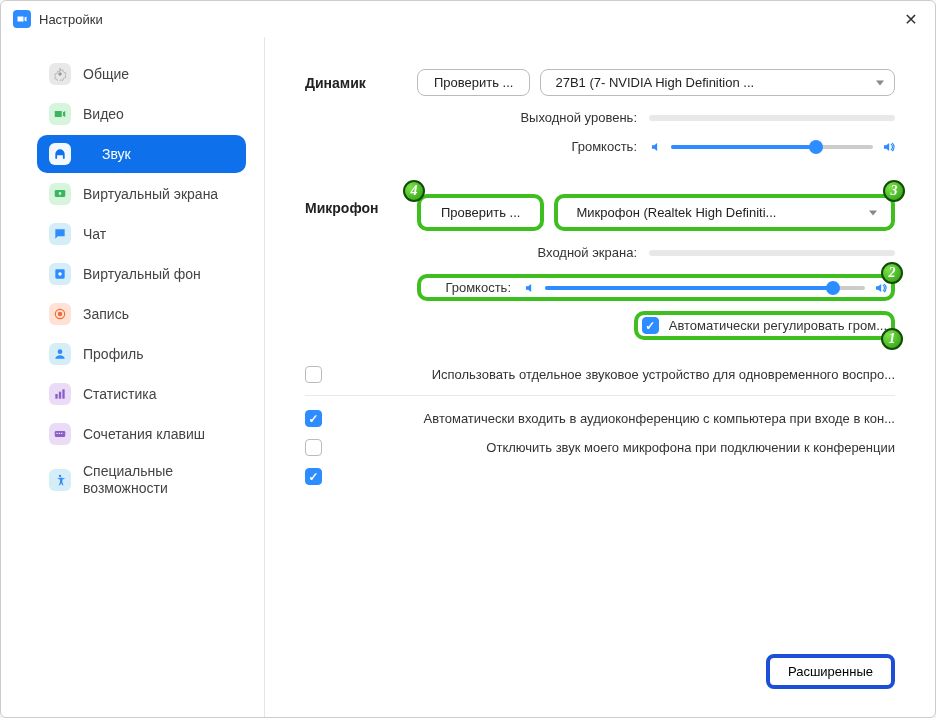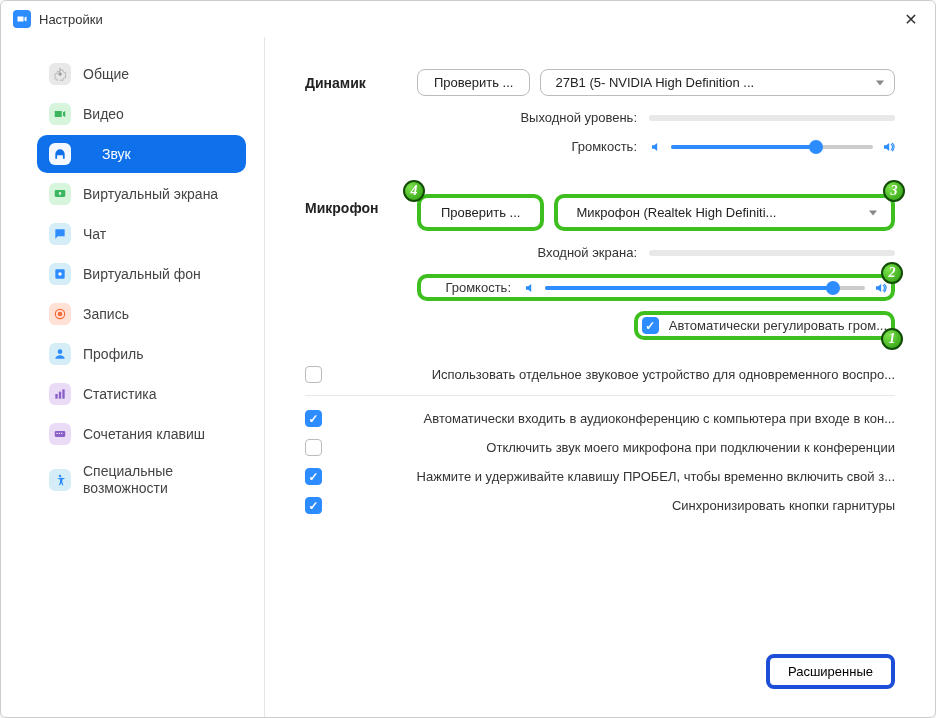--- a/index.html
+++ b/index.html
@@ -162,21 +162,21 @@
       </div>
     </div>
 
     <div class="content">
 
       <div class="section">
         <div class="section-label">Динамик</div>
         <div class="section-body">
           <div class="row" style="gap:10px">
             <button class="btn">Проверить ...</button>
-            <button class="dropdown">27B1 (5- NVIDIA High Definition ...</button>
+            <button class="dropdown">27B1 (7- NVIDIA High Definition ...</button>
           </div>
           <div class="row">
             <div class="label-right">Выходной уровень:</div>
             <div class="level-bar"></div>
           </div>
           <div class="row">
             <div class="label-right">Громкость:</div>
             <div class="slider-wrap">
               <svg class="vol-icon" viewBox="0 0 24 24" fill="currentColor">
                   <path d="M5 9v6h4l5 4V5L9 9z"></path>
@@ -260,23 +260,18 @@
       <div class="checkbox-row">
         <div class="chk checked"></div>
         <span class="txt">Автоматически входить в аудиоконференцию с компьютера при входе в кон...</span>
       </div>
       <div class="checkbox-row">
         <div class="chk"></div>
         <span class="txt">Отключить звук моего микрофона при подключении к конференции</span>
       </div>
       <div class="checkbox-row">
         <div class="chk checked"></div>
-        <span class="txt">Нажмите и удерживайте клавишу ПРОБЕЛ, чтобы временно включить свой з...</span>
-      </div>
-      <div class="checkbox-row">
-        <div class="chk checked"></div>
-        <span class="txt">Синхронизировать кнопки гарнитуры</span>
       </div>
 
       <button class="advanced-btn">Расширенные</button>
     </div>
   </div>
 </div>
 
 </body></html>

